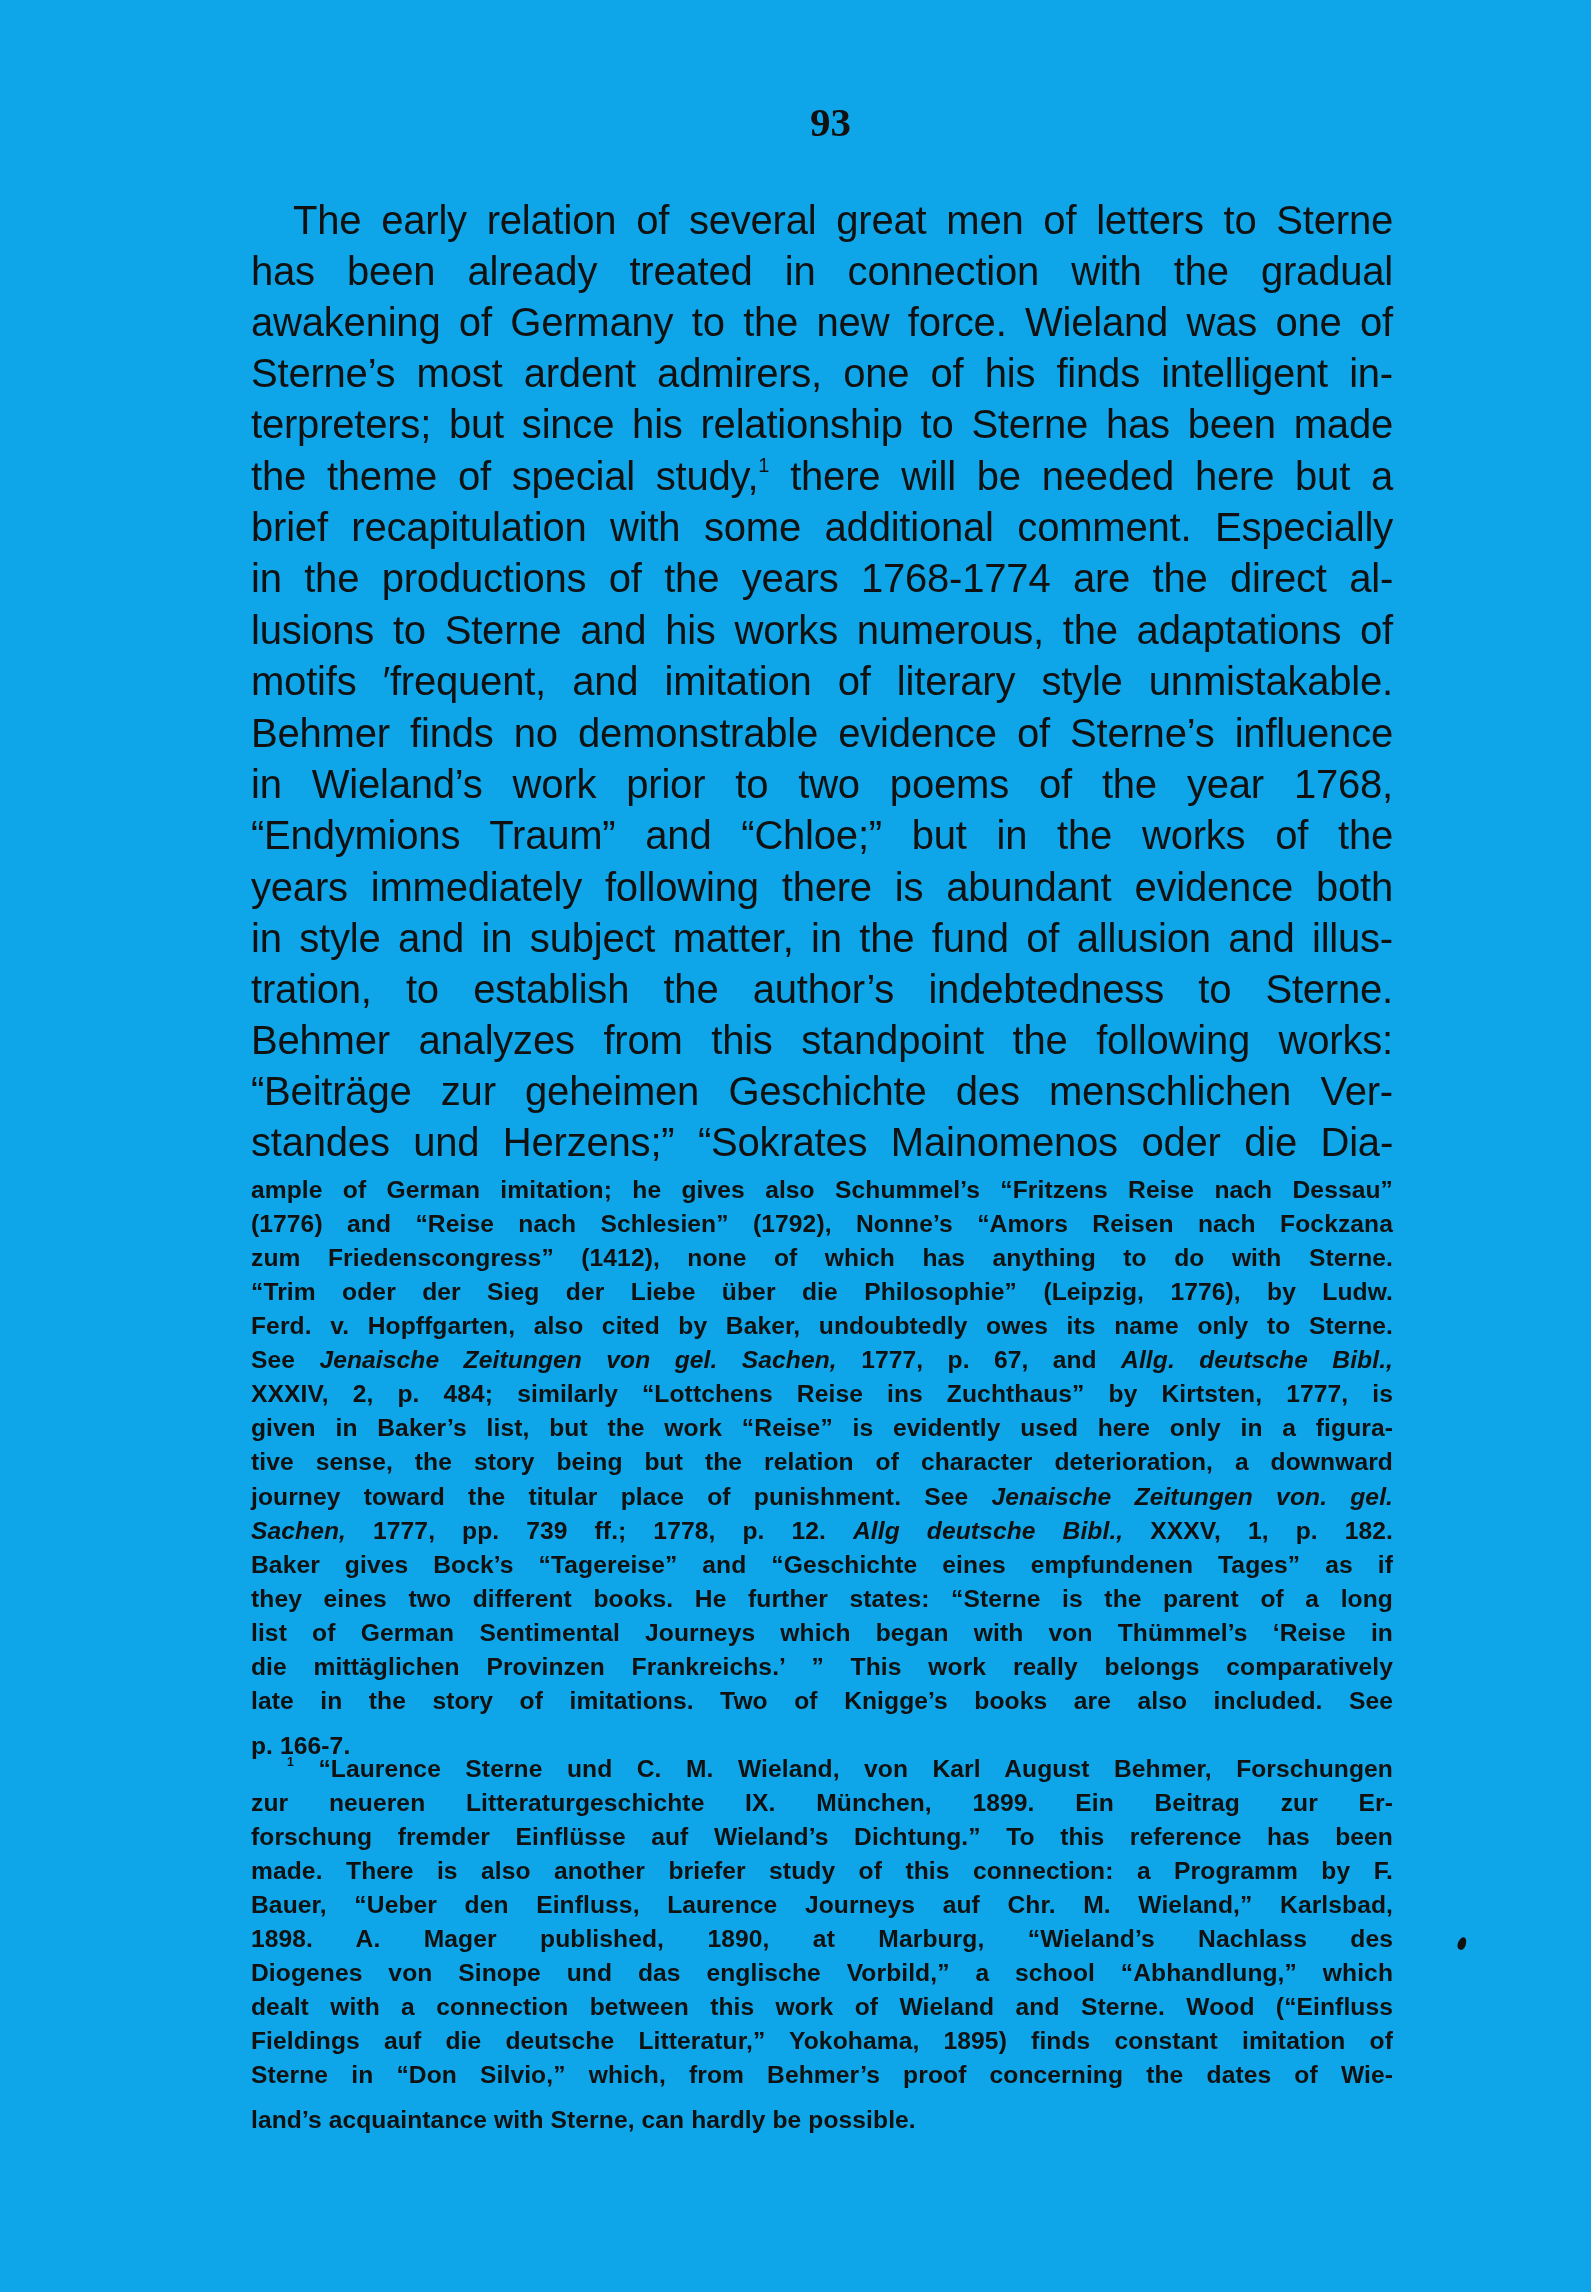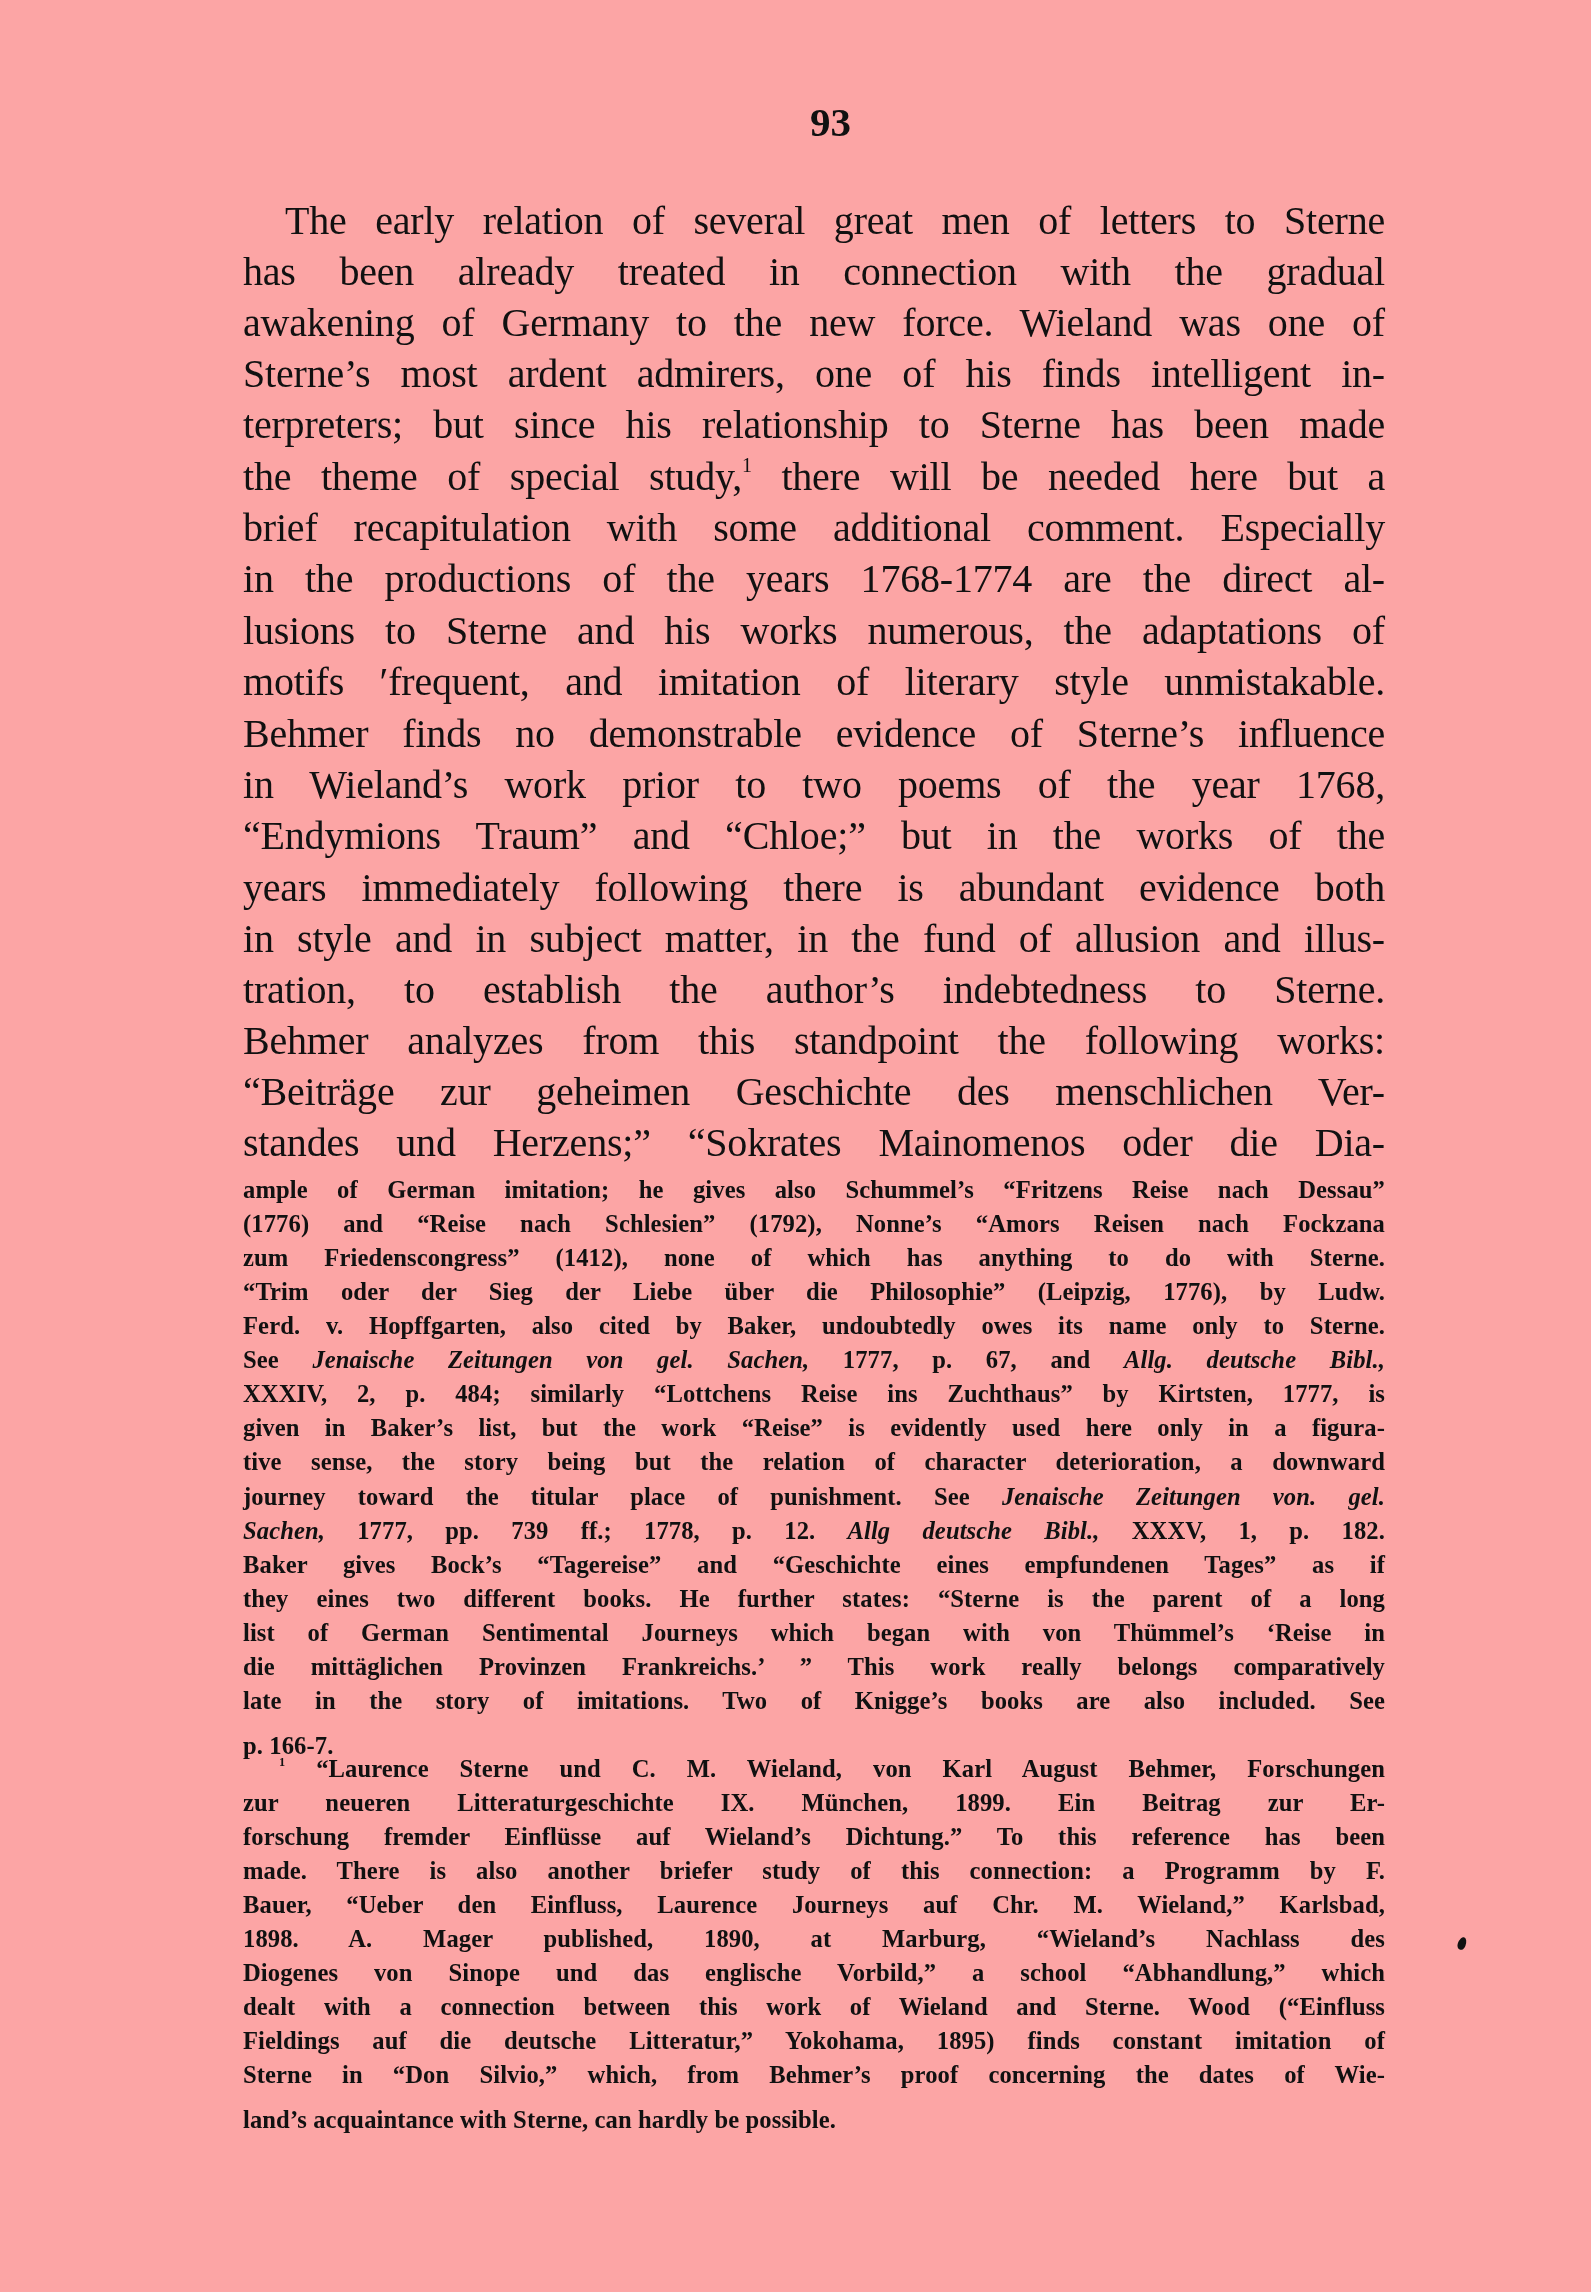--- a/index.html
+++ b/index.html
@@ -1,27 +1,27 @@
 <!DOCTYPE html>
 <html style="font-size:14.3px"><head>
 <meta charset="utf-8">
 <style>
   html, body { margin: 0; padding: 0; background: #ffffff; }
   body { width: 1591px; height: 2293px; position: relative; overflow: hidden; }
-  .page { position: absolute; left: 0; top: 0; width: 1591px; height: 2293px; background: #fca5a5; color: #111111; }
+  .page { position: absolute; left: 0; top: 0; width: 1591px; height: 2293px; background: #0ea5e9; color: #111111; }
   .page-number {
     position: absolute; left: 0; width: 1591px; top: 100px;
     text-align: center; padding-left: 70px; box-sizing: border-box;
     font-family: "Liberation Serif", "DejaVu Serif", serif;
     font-size: 41px; line-height: 45px; font-weight: bold; color: #111;
   }
   .line {
-    position: absolute; left: 243px; width: 1142px;
+    position: absolute; left: 251px; width: 1142px;
     white-space: nowrap; overflow: visible;
-    font-family: Liberation Serif, serif;
+    font-family: Liberation Sans, sans-serif;
     color: #111111;
     text-align: justify; text-align-last: justify;
   }
   .line.last { text-align-last: left; margin-top: 11px; }
   .body-line { font-size: 40px; height: 51px; line-height: 51px; letter-spacing: -0.2px; }
   .note-line { font-size: 24.6px; height: 34px; line-height: 34px; font-weight: bold; letter-spacing: 0.1px; }
   .line.indent-body { padding-left: 42px; width: 1100px; }
   .line.indent-note { padding-left: 36px; width: 1106px; }
   .line .inner { display: block; white-space: normal; text-align: justify; text-align-last: inherit; }
   .line.last .inner { text-align-last: left; }

